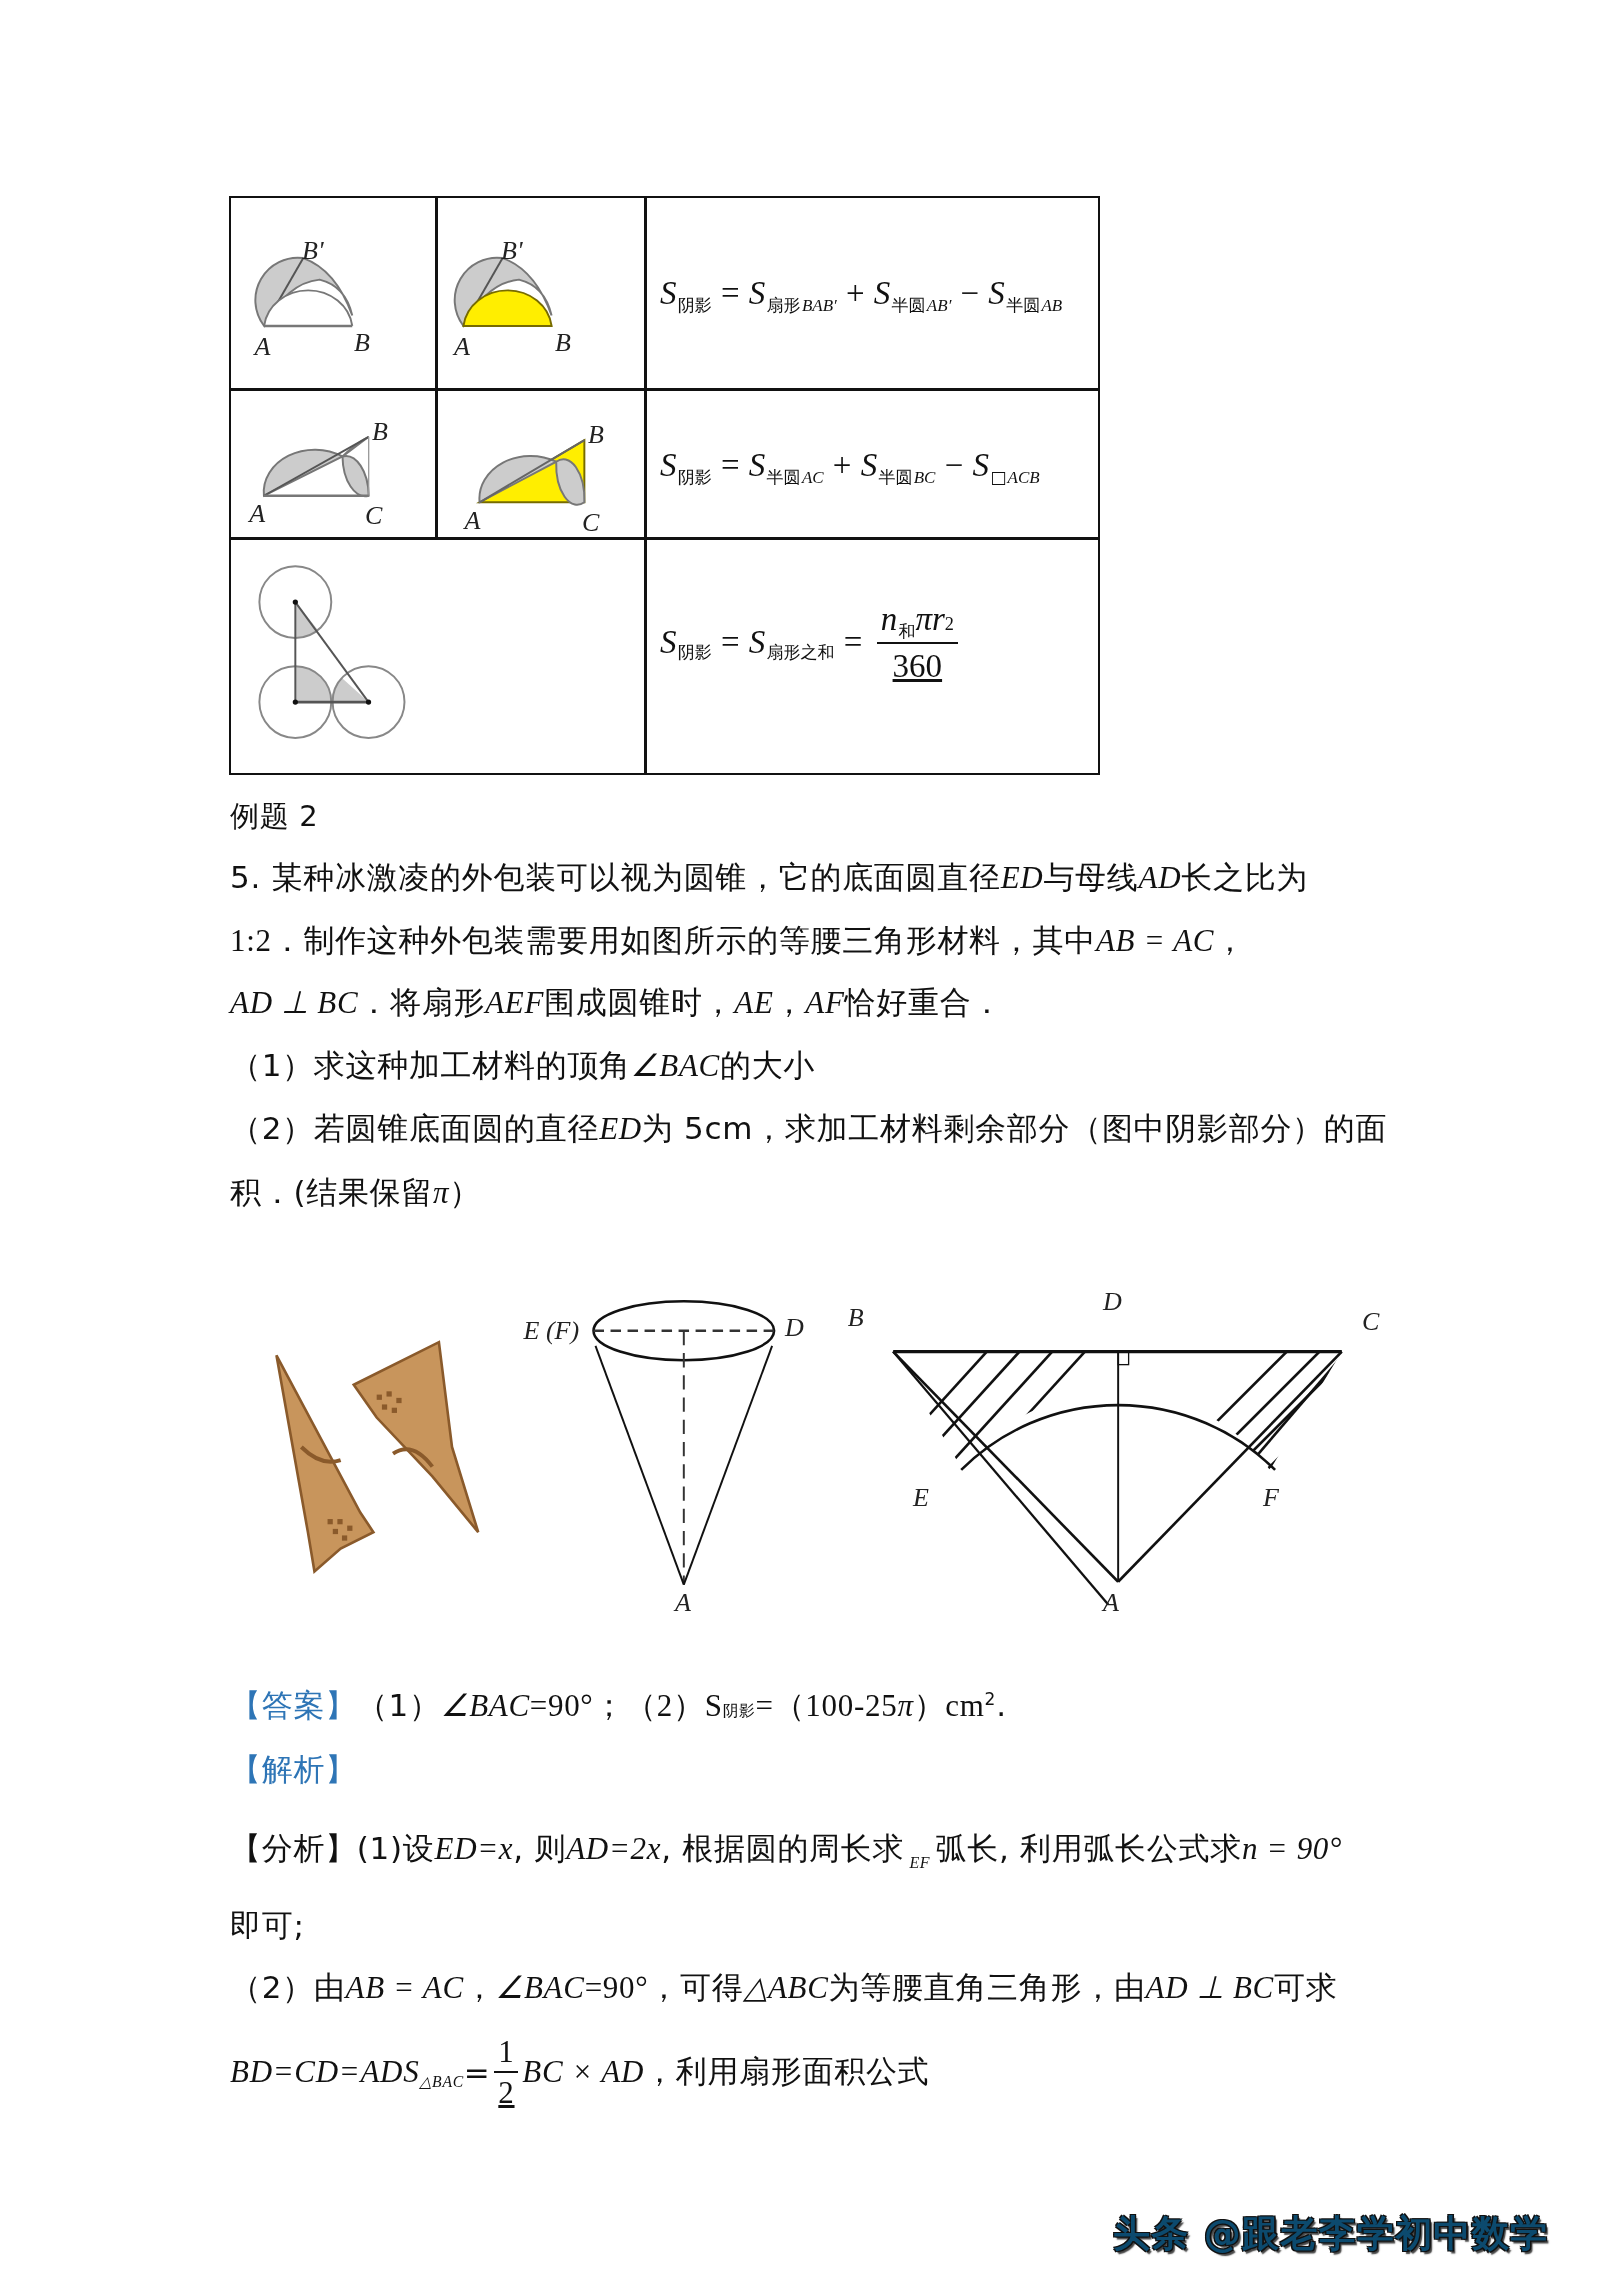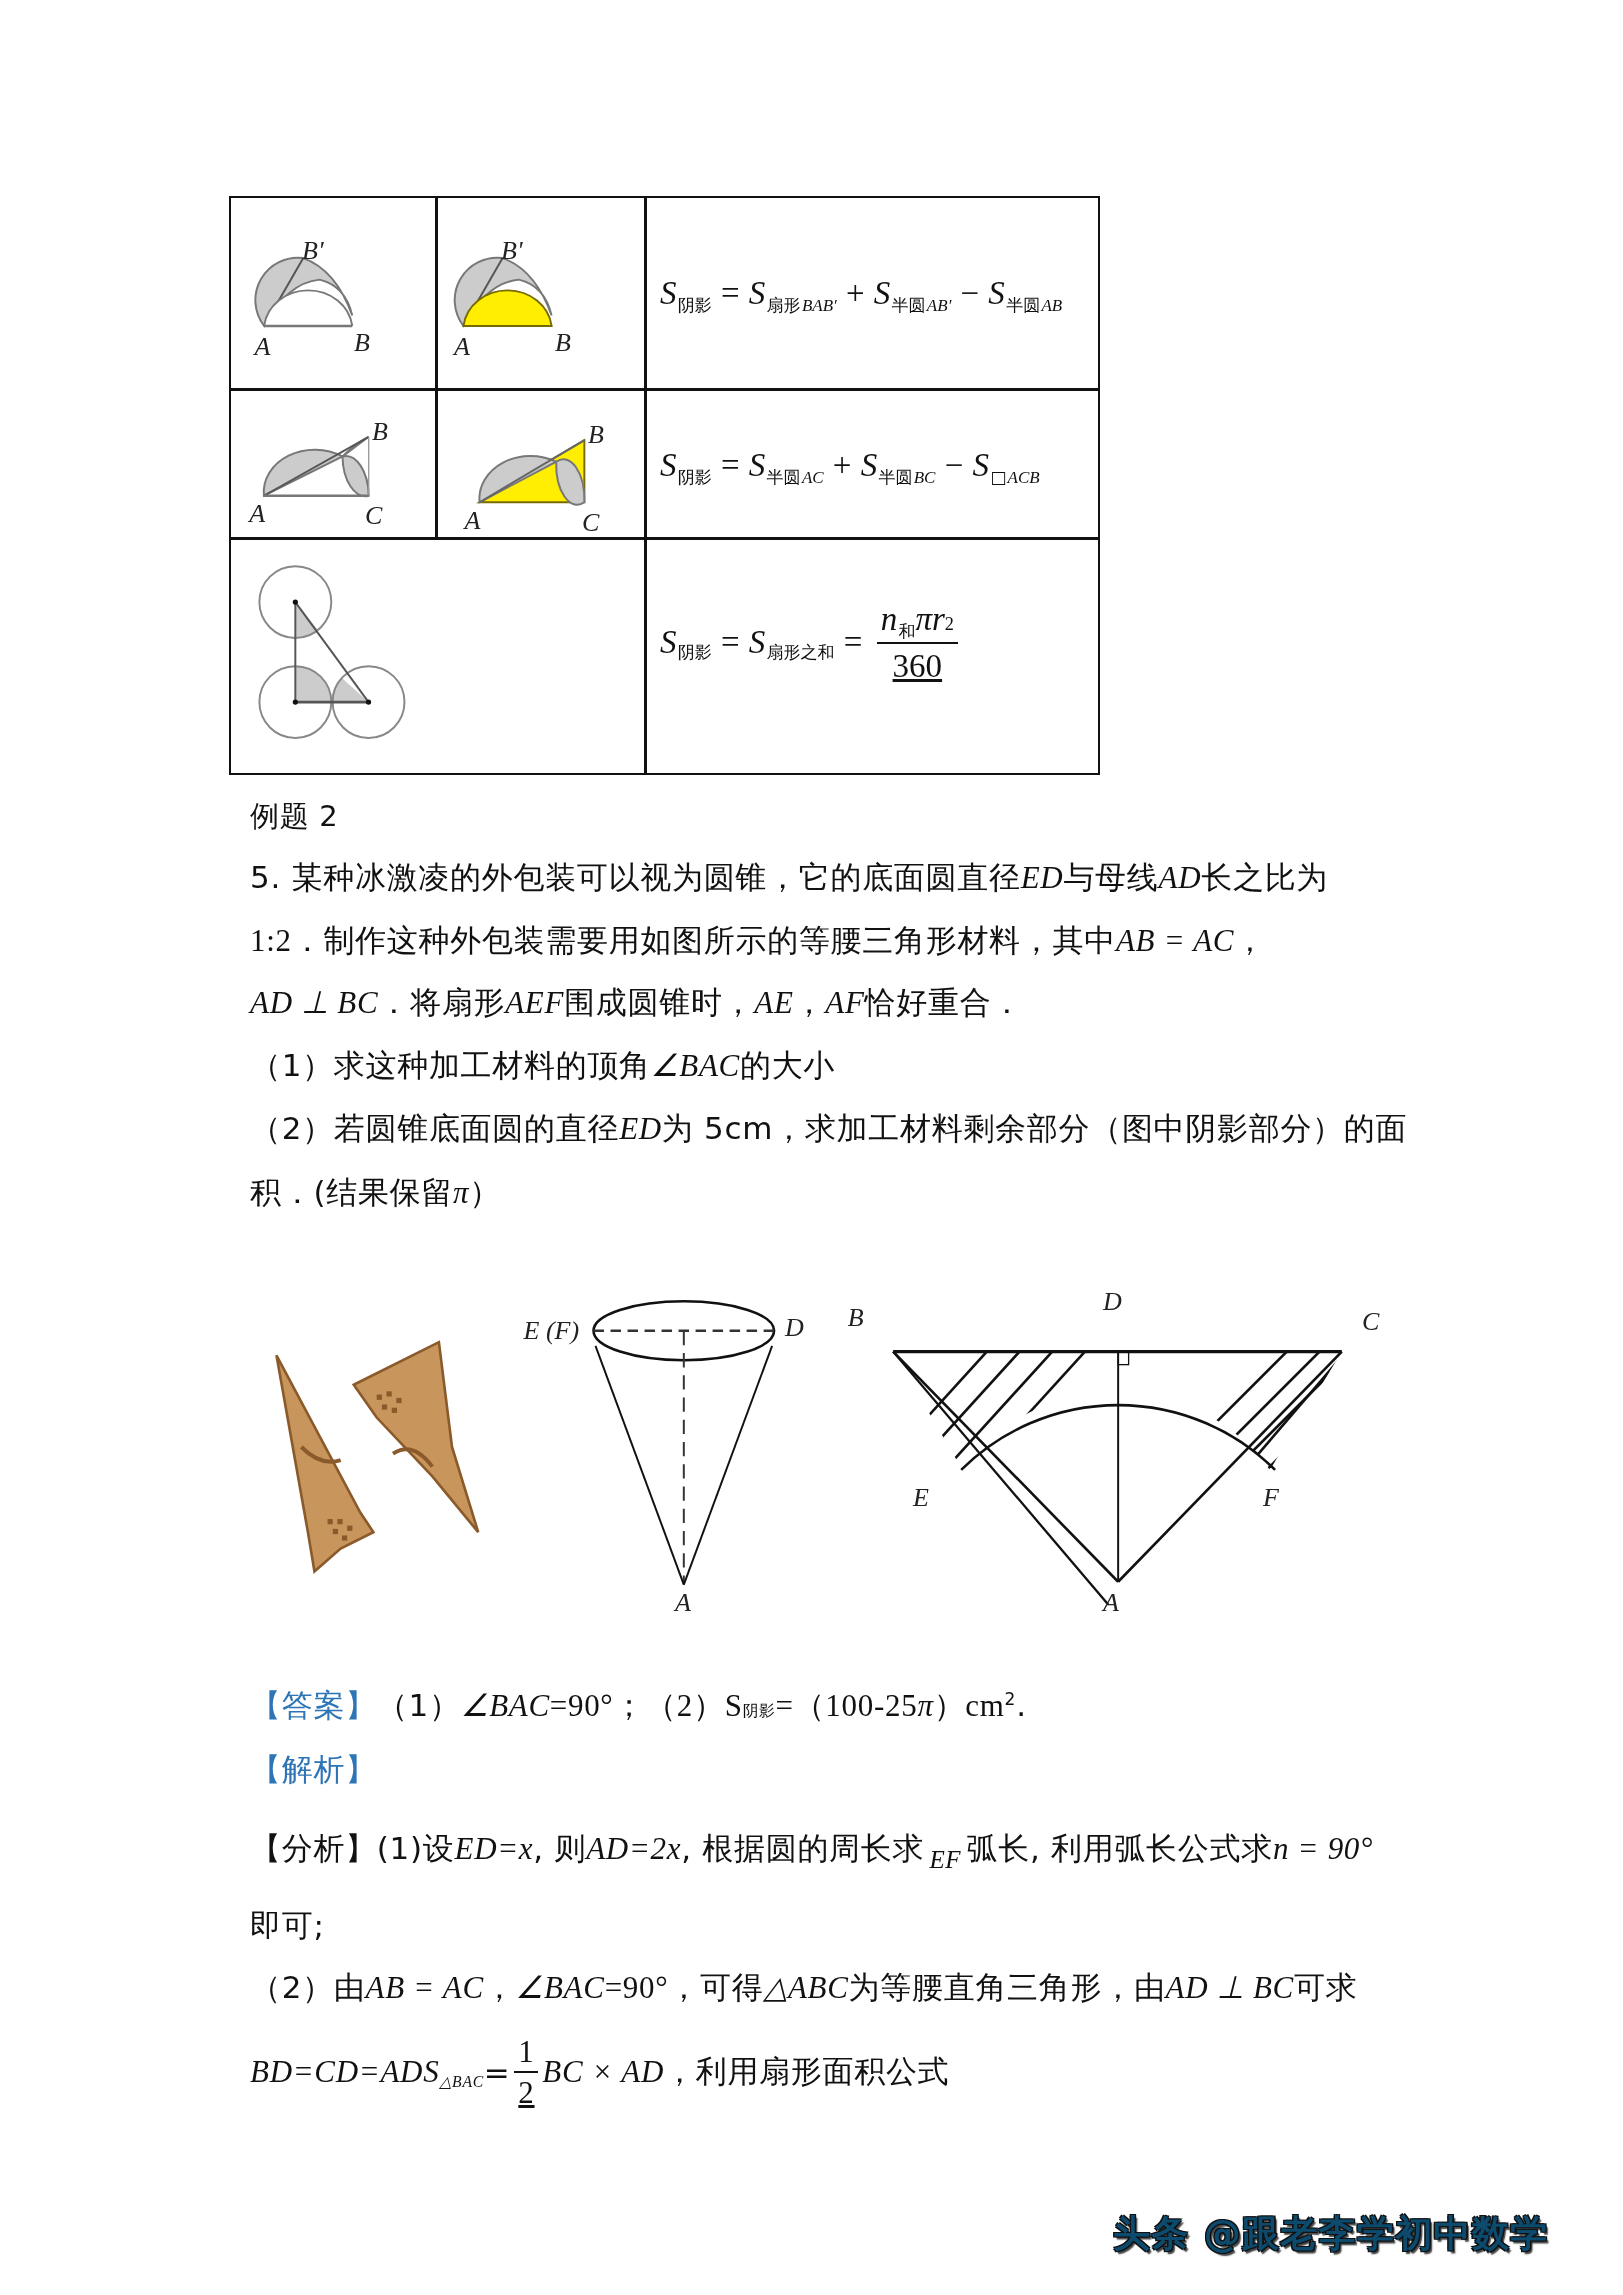--- a/index.html
+++ b/index.html
@@ -15,21 +15,21 @@
   .formula { position: absolute; font-family: "Liberation Serif", serif; font-size: 33px;
              white-space: nowrap; display: flex; align-items: baseline; }
   .formula i { font-style: italic; }
   .sub { font-size: 17px; font-style: italic; position: relative; top: 6.5px; margin-left: 1.3px; }
   .subcn { font-size: 17px; font-style: normal; font-family: "DejaVu Sans", sans-serif; position: relative; top: 6.5px; margin-left: 1.3px;}
   .op { margin: 0 9.2px; font-style: normal; }
   .frac { display: inline-flex; flex-direction: column; align-items: center; vertical-align: middle; margin-left: 5.2px; }
   .frac .num { border-bottom: 2.6px solid #111; padding: 0 3.9px 3.9px 3.9px; display:flex; align-items: baseline; }
   .frac .den { padding-top: 3.9px; text-decoration: underline; }
   
-  .line { position: absolute; left: 250px; font-size: 31px; white-space: nowrap;
+  .line { position: absolute; left: 230px; font-size: 31px; white-space: nowrap;
           font-family: "DejaVu Sans", "Liberation Sans", sans-serif; letter-spacing: 0.7px; }
   .line i, .math { font-family: Liberation Serif, serif; font-style: italic; }
   .blue { color: #2e75b6; }
   .watermark { position: absolute; left: 1113px; top: 2209px; font-size: 37px;
                font-family: "DejaVu Sans", sans-serif; font-weight: bold; color: #0c4a6e;
                text-shadow: -1.3px -1.3px 0 #111, 1.3px 1.3px 0 #111, 1.3px -1.3px 0 #111, -1.3px 1.3px 0 #111, 2.6px 2.6px 1.3px #444; letter-spacing: 1.3px; }
   .lbl { font-family: "Liberation Serif", serif; font-style: italic; font-size: 26px; position: absolute; color:#222; }
 </style>
 </head>
 <body>
@@ -251,21 +251,21 @@
   <span class="lbl" style="left:265px;top:311px">A</span>
 </div>
 
 <div class="line" style="top:1685px">
   <span class="blue">【答案】</span><span>（1）</span><i>∠BAC</i><span class="math" style="font-style:normal">=90°；（2）S</span><span style="font-size:15.7px">阴影</span><span class="math" style="font-style:normal">=（100-25</span><i>π</i><span class="math" style="font-style:normal">）cm</span><sup style="font-size:17px">2</sup><span>.</span>
 </div>
 
 <div class="line blue" style="top:1749px">【解析】</div>
 
 <div class="line" style="top:1828px">
-  <span>【分析】</span><span>(1)设</span><i>ED=x</i><span>, 则</span><i>AD=2x</i><span>, 根据圆的周长求</span><i style="font-size:25px; position:relative; top:9.2px; margin:0 5.2px">EF</i><span>弧长, 利用弧长公式求</span><i>n = 90°</i>
+  <span>【分析】</span><span>(1)设</span><i>ED=x</i><span>, 则</span><i>AD=2x</i><span>, 根据圆的周长求</span><i style="font-size:16px; position:relative; top:9.2px; margin:0 5.2px">EF</i><span>弧长, 利用弧长公式求</span><i>n = 90°</i>
 </div>
 <div class="line" style="top:1905px">即可;</div>
 
 <div class="line" style="top:1967px">
   <span>（2）由</span><i>AB = AC</i><span>，</span><i>∠BAC</i><span class="math" style="font-style:normal">=90°，可得</span><i>△ABC</i><span>为等腰直角三角形，由</span><i>AD ⊥ BC</i><span>可求</span>
 </div>
 
 <div class="line" style="top:2034px; display:flex; align-items:center">
   <i>BD=CD=AD</i>
   <i>S</i>

